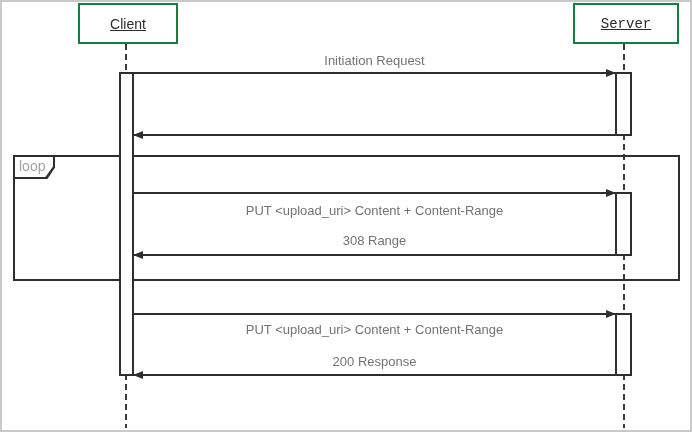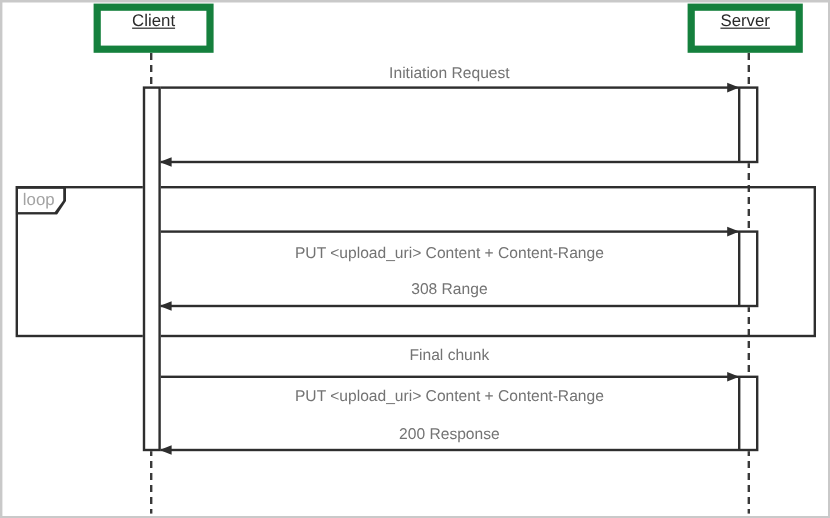--- a/index.html
+++ b/index.html
@@ -48,25 +48,25 @@
   }
   .ah-left{
     left:-1px;transform:translateY(-50%);
     border-right:10px solid #2e2e2e;border-top:4px solid transparent;border-bottom:4px solid transparent;
   }
   .lbl{
     position:absolute;left:134px;width:481px;text-align:center;
     font-size:13px;line-height:16px;color:#737373;z-index:6;white-space:nowrap;
   }
   .actor{
-    position:absolute;top:3px;height:41px;border:6px solid #15803d;box-sizing:border-box;
-    background:#ffffff;z-index:7;display:flex;justify-content:center;
+    position:absolute;top:3px;height:41px;border:2px solid #15803d;box-sizing:border-box;
+    background:#ffffff;z-index:7;display:flex;align-items:center;justify-content:center;
   }
   #actor-client{left:78px;width:100px;}
-  #actor-server{left:573px;width:96px;}
+  #actor-server{left:573px;width:106px;font-family:Liberation Mono, monospace;}
   .actor-label{font-size:14px;color:#2a2a2a;text-decoration:underline;}
 </style>
 </head>
 <body>
 
 <div class="frame">
 
   <div class="lifeline" id="ll-client"></div>
   <div class="lifeline" id="ll-server"></div>
 
@@ -91,21 +91,20 @@
 
   <div class="msg" style="top:192px">
     <span class="ah ah-right"></span>
   </div>
   <div class="lbl" style="top:203px">PUT &lt;upload_uri&gt; Content + Content-Range</div>
   <div class="lbl" style="top:233px">308 Range</div>
   <div class="msg" style="top:254px">
     <span class="ah ah-left"></span>
   </div>
 
-  <div class="lbl" style="top:288px">Final chunk</div>
   <div class="msg" style="top:313px">
     <span class="ah ah-right"></span>
   </div>
   <div class="lbl" style="top:322px">PUT &lt;upload_uri&gt; Content + Content-Range</div>
   <div class="lbl" style="top:354px">200 Response</div>
   <div class="msg" style="top:374px">
     <span class="ah ah-left"></span>
   </div>
 
   <div class="actor" id="actor-client">

